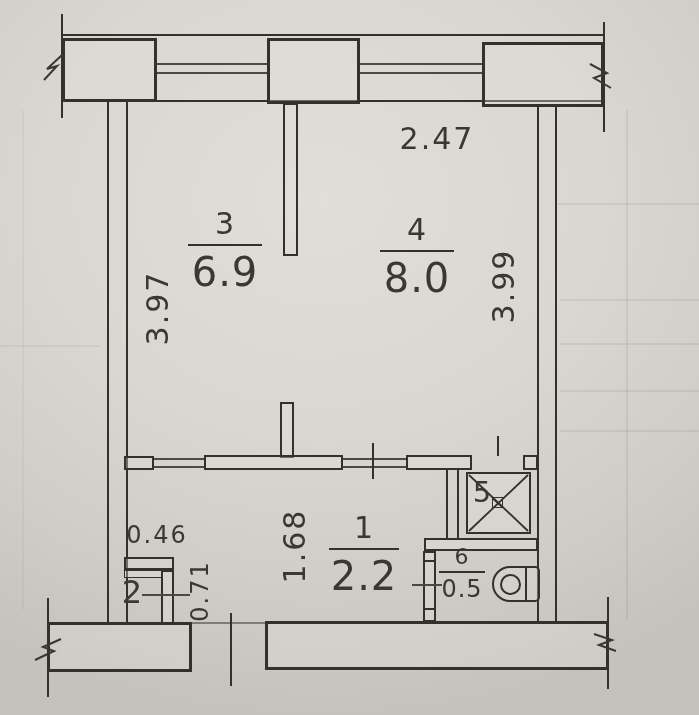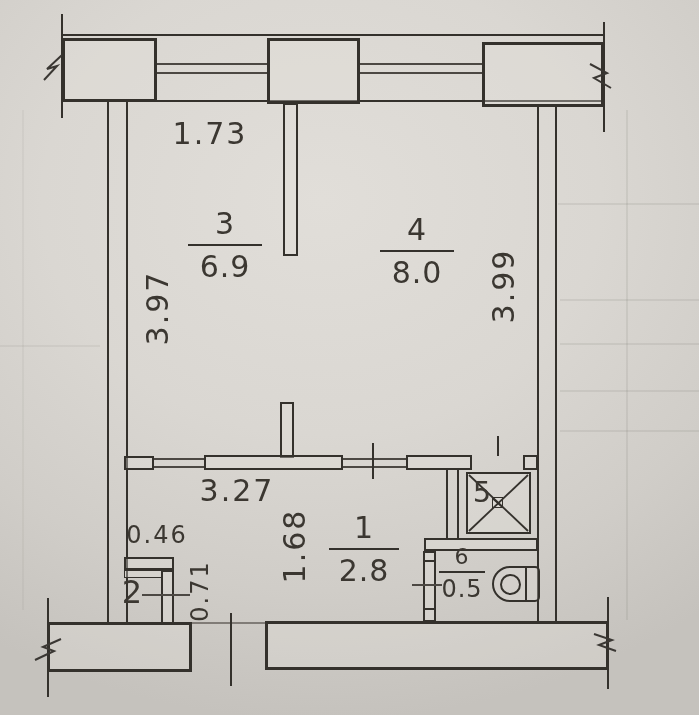--- a/index.html
+++ b/index.html
@@ -15,21 +15,21 @@
   .ghost{position:absolute;background:rgba(110,104,96,0.12);}
   .box{position:absolute;border:3.5px solid #34312c;background:rgba(226,223,218,0.35);box-sizing:border-box;}
   .box.t{border-width:2.5px;}
   .box.xt{border-width:1.7px;}
   .lbl{position:absolute;text-align:center;letter-spacing:2px;line-height:1.05;white-space:nowrap;}
   .fs30{font-size:30px;} .fs24{font-size:24px;} .fs29{font-size:29px;} .fs32{font-size:32px;}
   .vrot{transform:rotate(-90deg);transform-origin:center center;}
   .frac{position:absolute;text-align:center;}
   .frac .num{font-size:30px;letter-spacing:1px;}
   .frac .bar{height:2.2px;background:#34312c;margin:3px auto;}
-  .frac .den{font-size:30px;letter-spacing:1px;}
+  .frac .den{font-size:40px;letter-spacing:1px;}
   .frac.sm .num{font-size:22px;}
   .frac.sm .den{font-size:24px;}
   svg{position:absolute;left:0;top:0;}
   .toilet{position:absolute;border:2.5px solid #34312c;border-radius:18px 5px 5px 18px;box-sizing:border-box;background:rgba(226,223,218,0.3);}
   .tcirc{position:absolute;border:2.3px solid #34312c;border-radius:50%;box-sizing:border-box;}
 </style>
 </head>
 <body>
 
 <div id="stage">
@@ -103,44 +103,43 @@
   <svg width="699" height="715" viewBox="0 0 699 715">
     <polyline points="62,55 47,69 57,66 44,80" fill="none" stroke="#3a3733" stroke-width="2"></polyline>
     <polyline points="590,64 607,73 594,78 611,88" fill="none" stroke="#3a3733" stroke-width="2"></polyline>
     <polyline points="61,639 43,647 54,651 35,660" fill="none" stroke="#3a3733" stroke-width="2"></polyline>
     <polyline points="594,634 612,640 599,645 616,651" fill="none" stroke="#3a3733" stroke-width="2"></polyline>
     <line x1="469" y1="475" x2="528" y2="531" stroke="#34312c" stroke-width="1.8"></line>
     <line x1="528" y1="475" x2="469" y2="531" stroke="#34312c" stroke-width="1.8"></line>
     <line x1="493" y1="499" x2="502" y2="507" stroke="#34312c" stroke-width="1.4"></line>
   </svg>
 
-  <div class="lbl fs30" style="left:164px;top:118px;width:92px;">1.73</div>
+  <div class="lbl fs30" style="left:391px;top:123px;width:92px;">2.47</div>
   <div class="lbl fs30 vrot" style="left:104px;top:291px;width:110px;height:34px;">3.97</div>
   <div class="lbl fs30 vrot" style="left:450px;top:269px;width:110px;height:34px;">3.99</div>
-  <div class="lbl fs30" style="left:190px;top:475px;width:94px;">3.27</div>
   <div class="lbl fs30 vrot" style="left:241px;top:529px;width:110px;height:34px;">1.68</div>
   <div class="lbl fs24" style="left:125px;top:523px;width:64px;text-align:center;">0.46</div>
   <div class="lbl fs24 vrot" style="left:165px;top:578px;width:72px;height:26px;">0.71</div>
 
   <div class="frac" style="left:183px;top:206px;width:84px;">
     <div class="num">3</div>
     <div class="bar" style="width:74px;"></div>
     <div class="den">6.9</div>
   </div>
 
   <div class="frac" style="left:375px;top:212px;width:84px;">
     <div class="num">4</div>
     <div class="bar" style="width:74px;"></div>
     <div class="den">8.0</div>
   </div>
 
   <div class="frac" style="left:322px;top:510px;width:84px;">
     <div class="num">1</div>
     <div class="bar" style="width:70px;"></div>
-    <div class="den">2.8</div>
+    <div class="den">2.2</div>
   </div>
 
   <div class="frac sm" style="left:437px;top:544px;width:50px;">
     <div class="num">6</div>
     <div class="bar" style="width:46px;margin:2px auto;"></div>
     <div class="den">0.5</div>
   </div>
 
   <div class="lbl fs32" style="left:118px;top:576px;width:30px;">2</div>
   <div class="lbl fs29" style="left:468px;top:477px;width:30px;">5</div>

